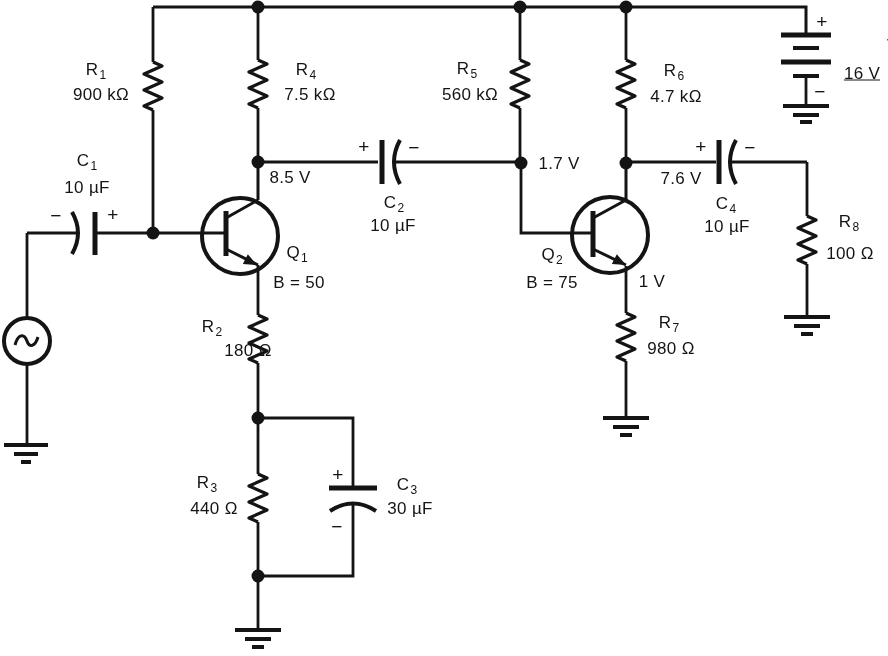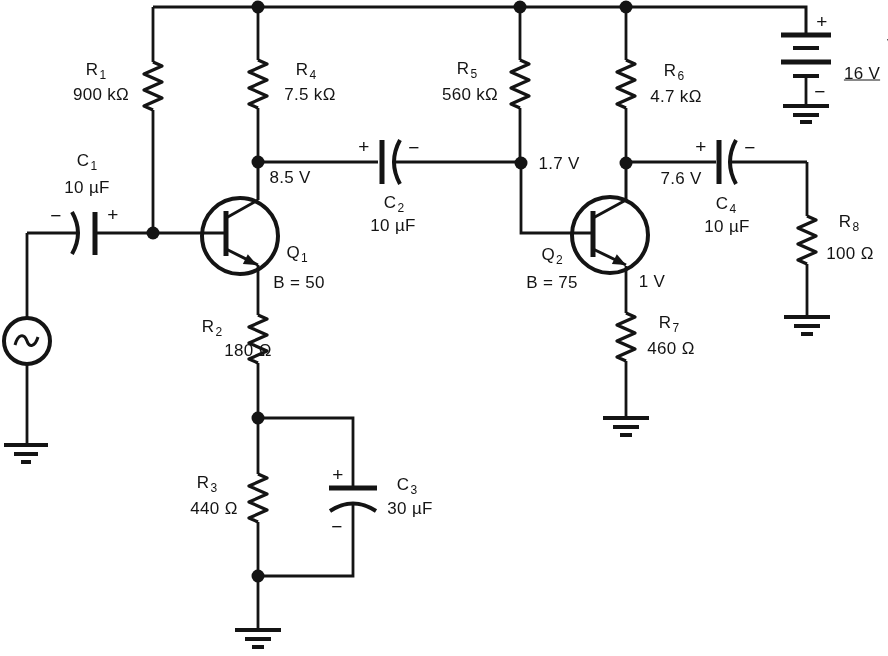--- a/index.html
+++ b/index.html
@@ -181,21 +181,21 @@
       <div class="lbl" style="left: 727px; top: 226px;">10 µF</div>
       <div class="lbl" style="left: 849px; top: 223px;"><span>R</span><span class="sub">8</span></div>
       <div class="lbl" style="left: 850px; top: 253px;">100 Ω</div>
       <div class="lbl" style="left: 297px; top: 254px;"><span>Q</span><span class="sub">1</span></div>
       <div class="lbl" style="left: 299px; top: 282px;">B = 50</div>
       <div class="lbl" style="left: 552px; top: 256px;"><span>Q</span><span class="sub">2</span></div>
       <div class="lbl" style="left: 552px; top: 282px;">B = 75</div>
       <div class="lbl" style="left: 212px; top: 328px;"><span>R</span><span class="sub">2</span></div>
       <div class="lbl" style="left: 212px; top: 350px; margin-left: 36px;">180 Ω</div>
       <div class="lbl" style="left: 669px; top: 324px;"><span>R</span><span class="sub">7</span></div>
-      <div class="lbl" style="left: 671px; top: 348px;">460 Ω</div>
+      <div class="lbl" style="left: 671px; top: 348px;">980 Ω</div>
       <div class="lbl" style="left: 207px; top: 484px;"><span>R</span><span class="sub">3</span></div>
       <div class="lbl" style="left: 214px; top: 508px;">440 Ω</div>
       <div class="lbl" style="left: 407px; top: 486px;"><span>C</span><span class="sub">3</span></div>
       <div class="lbl" style="left: 410px; top: 508px;">30 µF</div>
       <div class="lbl" style="left: 290px; top: 177px;">8.5 V</div>
       <div class="lbl" style="left: 559px; top: 163px;">1.7 V</div>
       <div class="lbl" style="left: 658px; top: 178px; margin-left: 23px;">7.6 V</div>
       <div class="lbl" style="left: 652px; top: 281px;">1 V</div>
       <div class="lbl sign" style="left: 56px; top: 215px;">−</div>
       <div class="lbl sign" style="left: 113px; top: 214px;">+</div>

